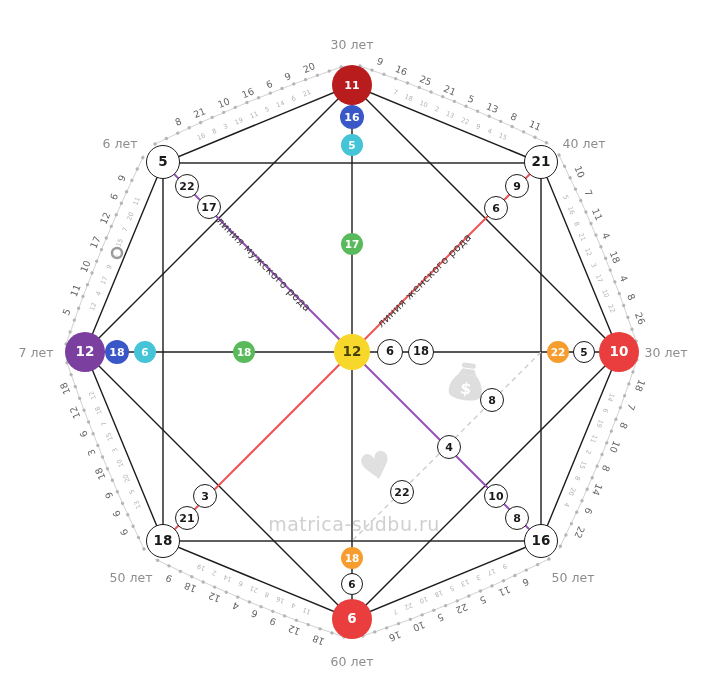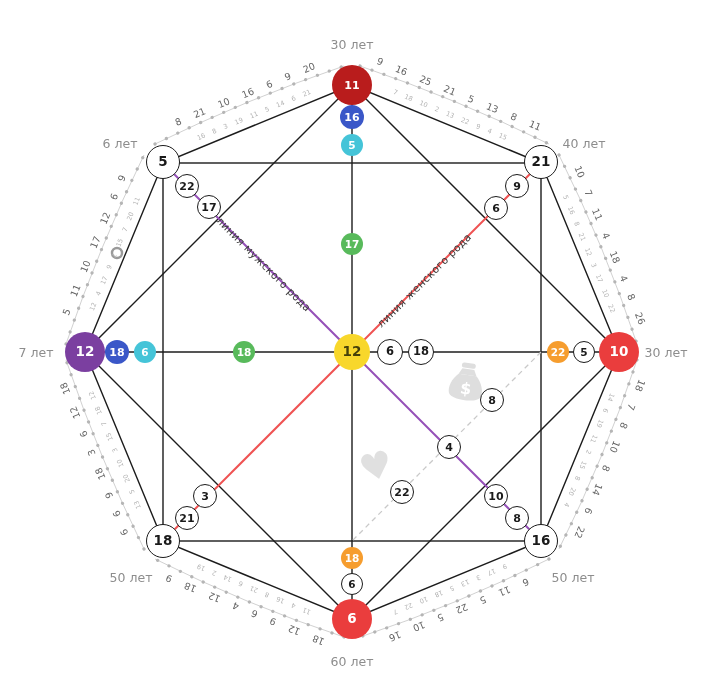--- a/index.html
+++ b/index.html
@@ -69,20 +69,21 @@
     <g transform="translate(466,386) rotate(8)" fill="#dedede">
       <rect x="-7" y="-23" width="14" height="5" rx="2.5"></rect>
       <path d="M-6 -17 L6 -17 L9 -11 L-9 -11 Z"></path>
       <path d="M-9 -11 L9 -11 C15 -5 18 3 16 9 C13 16 -13 16 -16 9 C-18 3 -15 -5 -9 -11 Z"></path>
       <text y="8" text-anchor="middle" font-size="16" font-weight="bold" fill="#ffffff">$</text>
     </g>
 
     <text x="376" y="479" text-anchor="middle" font-size="37" fill="#e0e0e0" transform="rotate(-14 376 466)">♥</text>
   </svg>
 
+  <div class="watermark">matrica-sudbu.ru</div>
 
   <div class="line-label male-label">линия мужского рода</div>
   <div class="line-label female-label">линия женского рода</div>
 
   <div>
       <div class="edge-outer" style="left: 94px; top: 245px; transform: translate(-50%, -50%) rotate(-67.6deg);">5 11 10 17 12 6 9</div>
       <div class="edge-inner" style="left: 115px; top: 254px; transform: translate(-50%, -50%) rotate(-67.6deg);">12 4 17 9 2 15 7 20 11</div>
       <div class="edge-outer" style="left: 245px; top: 94px; transform: translate(-50%, -50%) rotate(-22.4deg);">8 21 10 16 6 9 20</div>
       <div class="edge-inner" style="left: 254px; top: 115px; transform: translate(-50%, -50%) rotate(-22.4deg);">16 8 3 19 11 5 14 6 21</div>
       <div class="edge-outer" style="left: 459px; top: 94px; transform: translate(-50%, -50%) rotate(22.4deg);">9 16 25 21 5 13 8 11</div>

